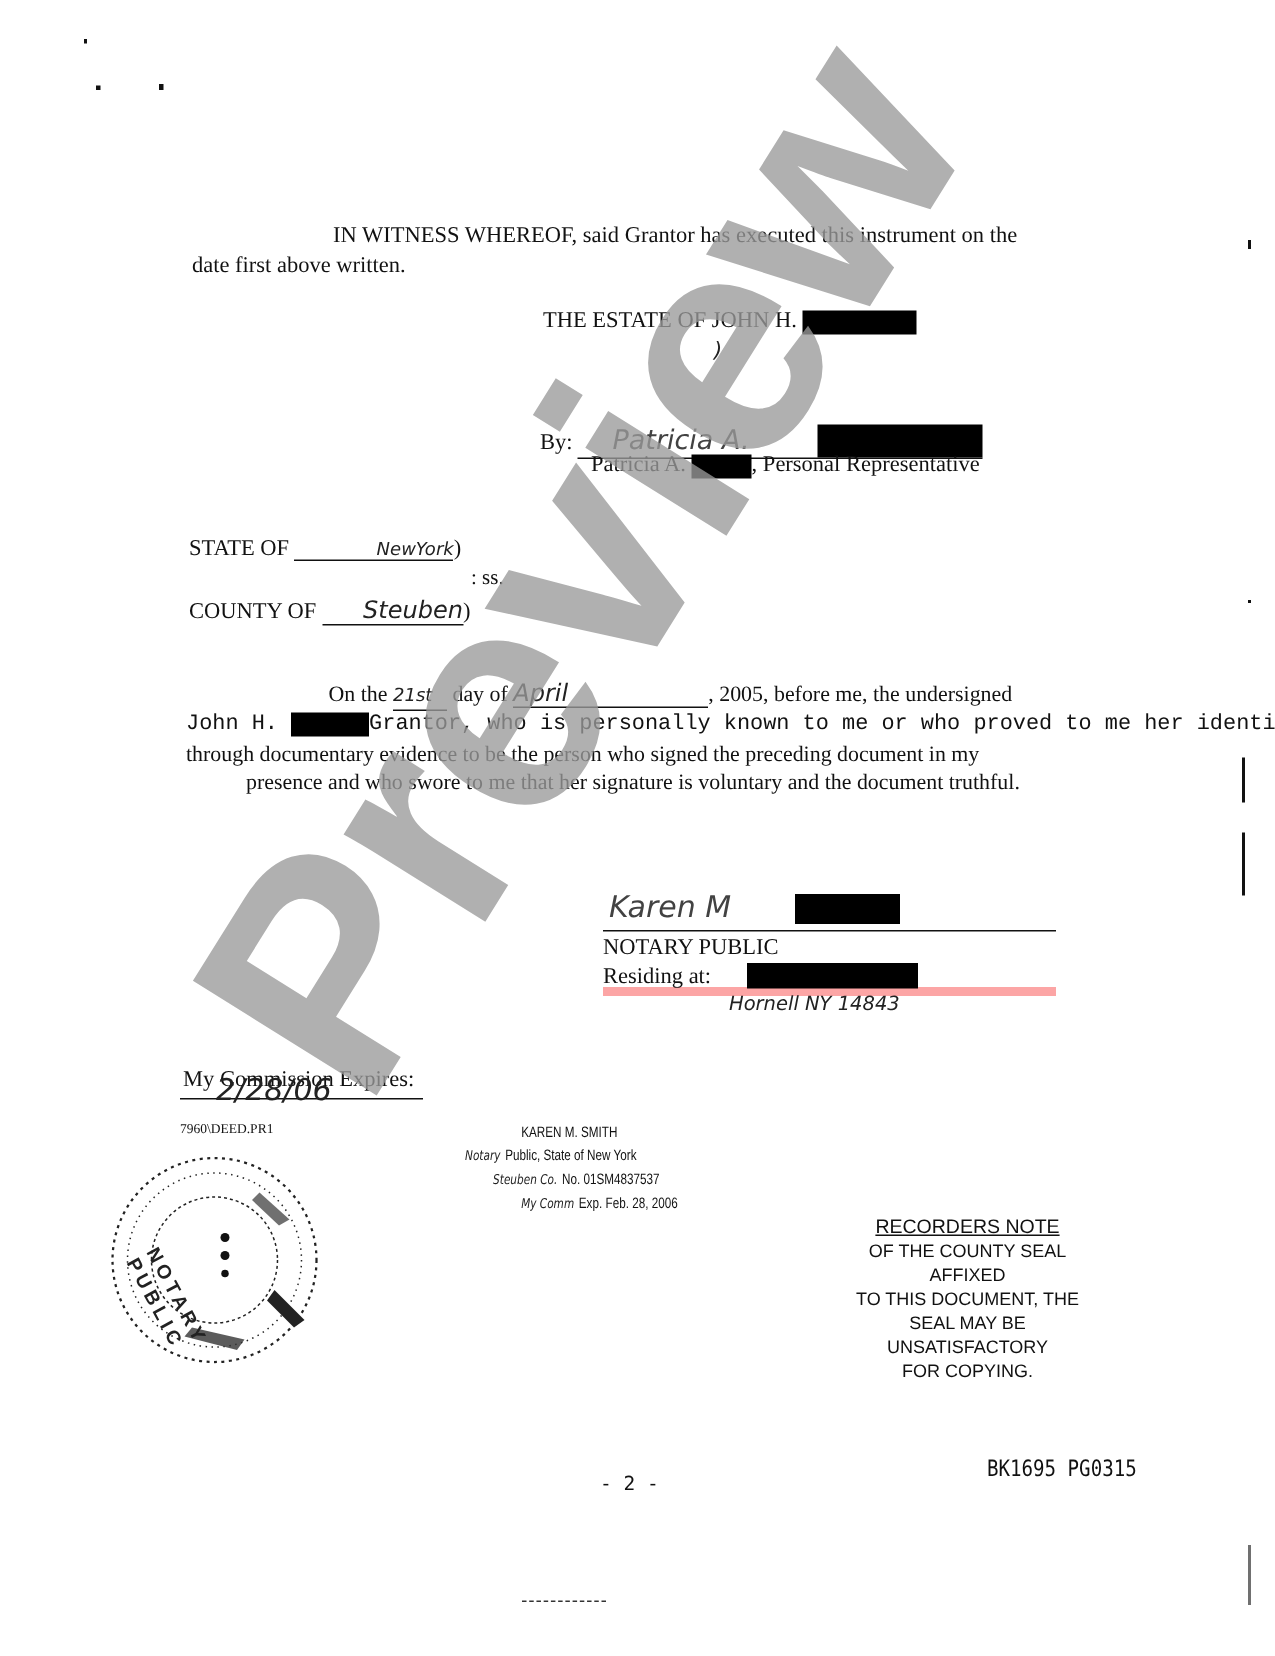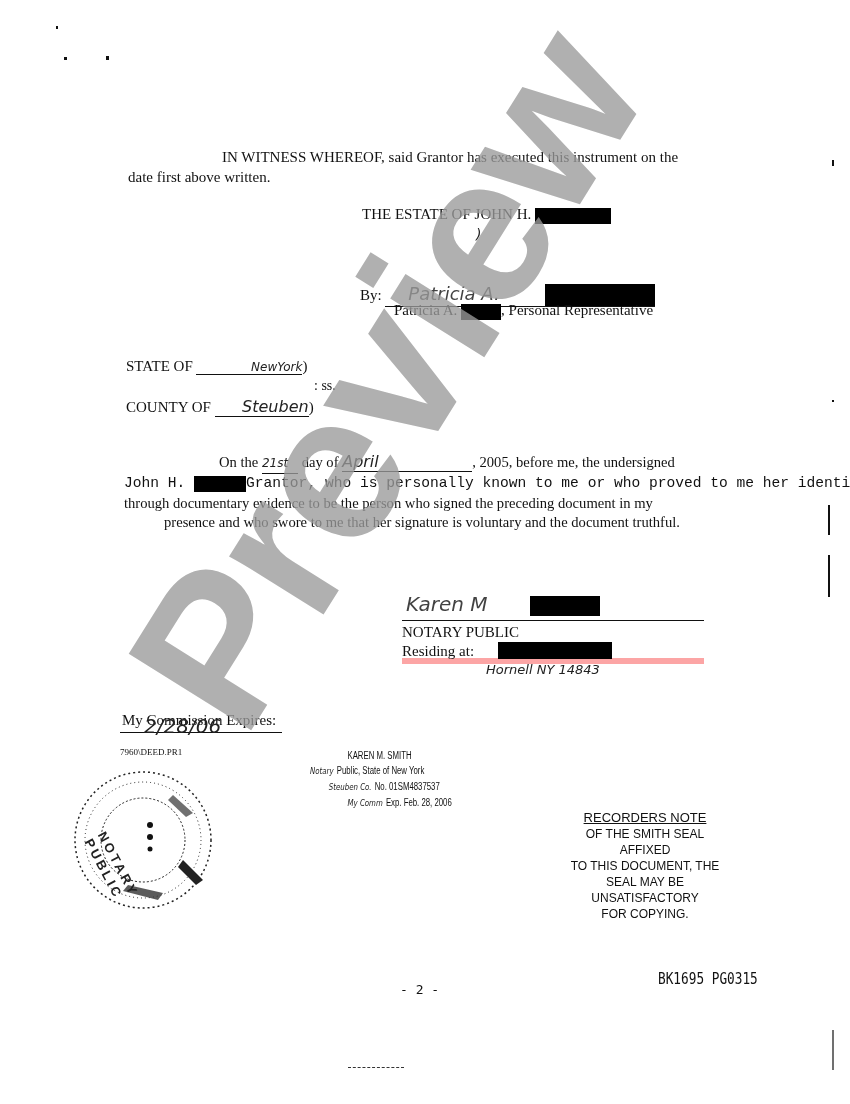--- a/index.html
+++ b/index.html
@@ -115,21 +115,21 @@
     <path d="M115 95 L135 115 L128 120 L110 102 Z" fill="#222"></path>
     <path d="M60 120 L95 128 L90 135 L55 126 Z" fill="#333" opacity=".8"></path>
     <path d="M105 30 L125 48 L118 52 L100 35 Z" fill="#333" opacity=".7"></path>
   </svg>
   
   <span style="position:absolute;left:40px;top:64px;font-family:'Liberation Sans',sans-serif;font-weight:bold;font-size:13px;color:#222;transform:rotate(62deg);transform-origin:left top;letter-spacing:3px;">NOTARY PUBLIC</span>
 </div>
 
 <div class="abs narrow" style="left:560px;top:810px;width:170px;text-align:center;font-size:12px;line-height:16px;white-space:normal;">
   <div style="text-decoration:underline;font-size:13px;">RECORDERS NOTE</div>
-  <div>OF THE SMITH SEAL AFFIXED</div>
+  <div>OF THE COUNTY SEAL AFFIXED</div>
   <div>TO THIS DOCUMENT, THE</div>
   <div>SEAL MAY BE UNSATISFACTORY</div>
   <div>FOR COPYING.</div>
 </div>
 
 <div class="abs" style="left:400px;top:982px;font-family:'DejaVu Sans Mono',monospace;font-size:13px;white-space:pre;">- 2 -</div>
 <div class="abs" style="left:658px;top:970px;font-family:'DejaVu Sans Mono',monospace;font-size:15px;transform:scaleX(0.85);transform-origin:left top;">BK1695 PG0315</div>
 <div class="abs" style="left:348px;top:1067px;width:56px;border-top:1px dashed #333;"></div>
 
 <div class="watermark">Preview</div>

